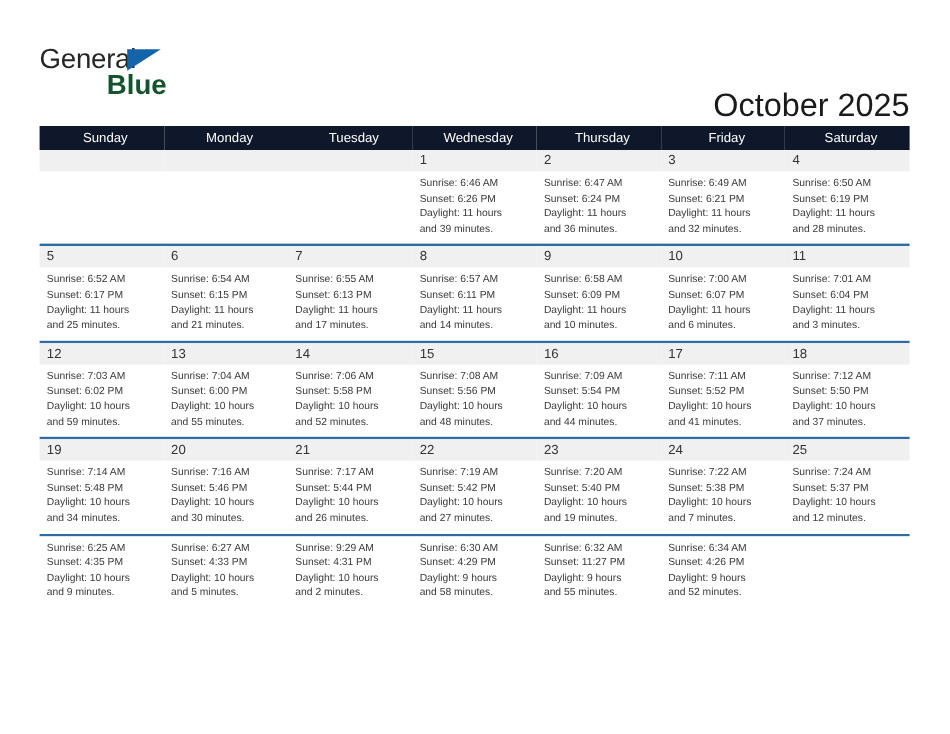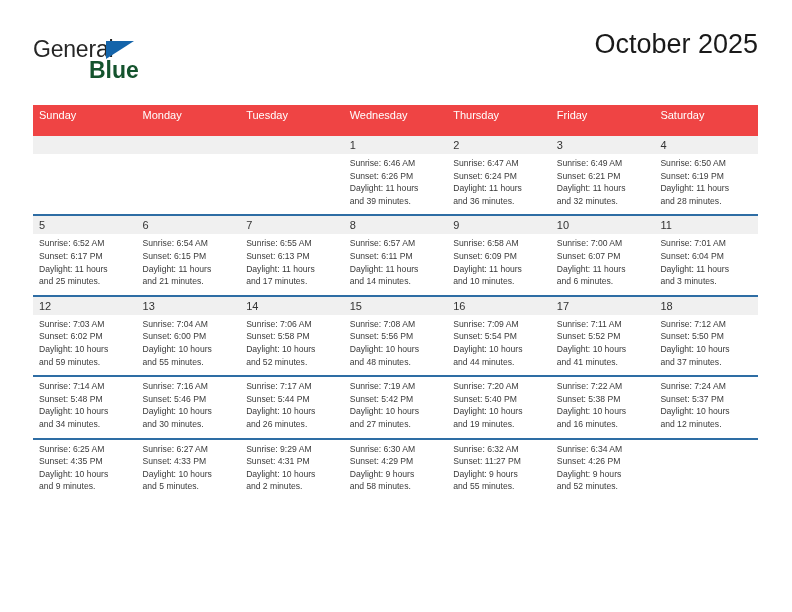--- a/index.html
+++ b/index.html
@@ -67,20 +67,21 @@
     position: absolute;
     right: 0;
     top: 0;
     text-align: right;
   }
   .cal-title {
     font-size: 27px;
     color: #1a1a1a;
     line-height: 32px;
     white-space: nowrap;
+    margin-top: 44px;
   }
   .cal-subtitle {
     font-size: 13.5px;
     color: #1a1a1a;
     line-height: 20px;
     margin-top: 5px;
     white-space: nowrap;
   }
 
   
@@ -88,26 +89,26 @@
     position: absolute;
     left: 33px;
     top: 105px;
     width: 725px;
     border-collapse: collapse;
     table-layout: fixed;
   }
   .calendar col { width: 103.571px; }
 
   .dow-row th {
-    background: #ef4444;
+    background: #0f172a;
     color: #ffffff;
     font-size: 11px;
     font-weight: normal;
-    text-align: left;
-    padding: 4px 0 15px 6px;
+    text-align: center;
+    padding: 4px 0 4px 6px;
     height: 18px;
     box-sizing: border-box;
     border: none;
   }
 
   .week-sep td {
     height: 2px;
     padding: 0;
     background: #2e6da4;
     border: none;
@@ -330,20 +331,29 @@
           <td>
             <div class="info-line">Sunrise: 7:12 AM</div>
             <div class="info-line">Sunset: 5:50 PM</div>
             <div class="info-line">Daylight: 10 hours</div>
             <div class="info-line">and 37 minutes.</div>
           </td>
         </tr>
         <tr class="week-sep">
           <td colspan="7"></td>
         </tr>
+        <tr class="daynum-row">
+          <td>19</td>
+          <td>20</td>
+          <td>21</td>
+          <td>22</td>
+          <td>23</td>
+          <td>24</td>
+          <td>25</td>
+        </tr>
         <tr class="info-row">
           <td>
             <div class="info-line">Sunrise: 7:14 AM</div>
             <div class="info-line">Sunset: 5:48 PM</div>
             <div class="info-line">Daylight: 10 hours</div>
             <div class="info-line">and 34 minutes.</div>
           </td>
           <td>
             <div class="info-line">Sunrise: 7:16 AM</div>
             <div class="info-line">Sunset: 5:46 PM</div>
@@ -365,21 +375,21 @@
           <td>
             <div class="info-line">Sunrise: 7:20 AM</div>
             <div class="info-line">Sunset: 5:40 PM</div>
             <div class="info-line">Daylight: 10 hours</div>
             <div class="info-line">and 19 minutes.</div>
           </td>
           <td>
             <div class="info-line">Sunrise: 7:22 AM</div>
             <div class="info-line">Sunset: 5:38 PM</div>
             <div class="info-line">Daylight: 10 hours</div>
-            <div class="info-line">and 16 minutes.</div>
+            <div class="info-line">and 7 minutes.</div>
           </td>
           <td>
             <div class="info-line">Sunrise: 7:24 AM</div>
             <div class="info-line">Sunset: 5:37 PM</div>
             <div class="info-line">Daylight: 10 hours</div>
             <div class="info-line">and 12 minutes.</div>
           </td>
         </tr>
         <tr class="week-sep">
           <td colspan="7"></td>

